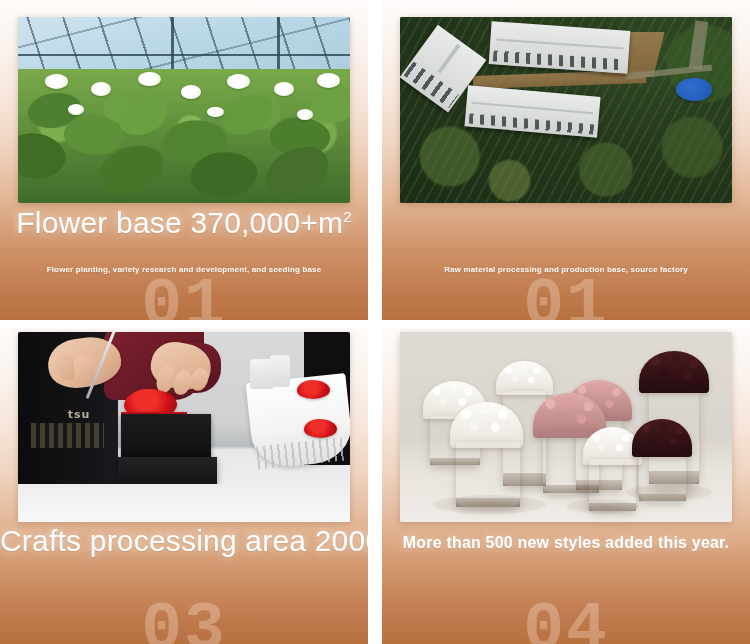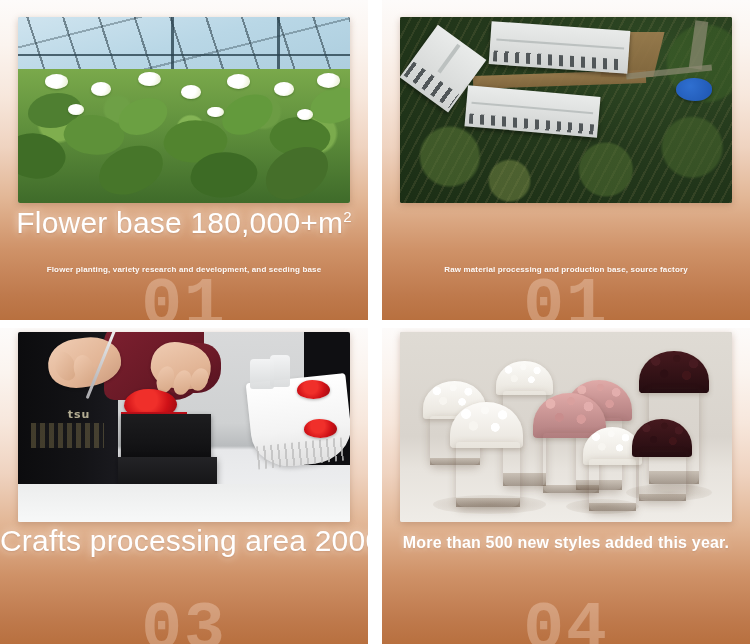--- a/index.html
+++ b/index.html
@@ -376,21 +376,21 @@
           <div class="gh-bloom" style="left:63%;top:4%;width:7%;height:11%;"></div>
           <div class="gh-bloom" style="left:77%;top:10%;width:6%;height:10%;"></div>
           <div class="gh-bloom" style="left:90%;top:3%;width:7%;height:11%;"></div>
           <div class="gh-bloom" style="left:15%;top:26%;width:5%;height:8%;"></div>
           <div class="gh-bloom" style="left:57%;top:28%;width:5%;height:8%;"></div>
           <div class="gh-bloom" style="left:84%;top:30%;width:5%;height:8%;"></div>
         </div>
       </div>
     </div>
 
-    <div class="title"><span>Flower base 180,000+m</span><sup>2</sup></div>
+    <div class="title"><span>Flower base 370,000+m</span><sup>2</sup></div>
     <div class="subtitle">Flower planting, variety research and development, and seeding base</div>
   </div>
 
   <div></div>
 
   <div class="panel row1">
     <div class="watermark">01</div>
 
     <div class="photo-wrap">
       <div class="photo">

